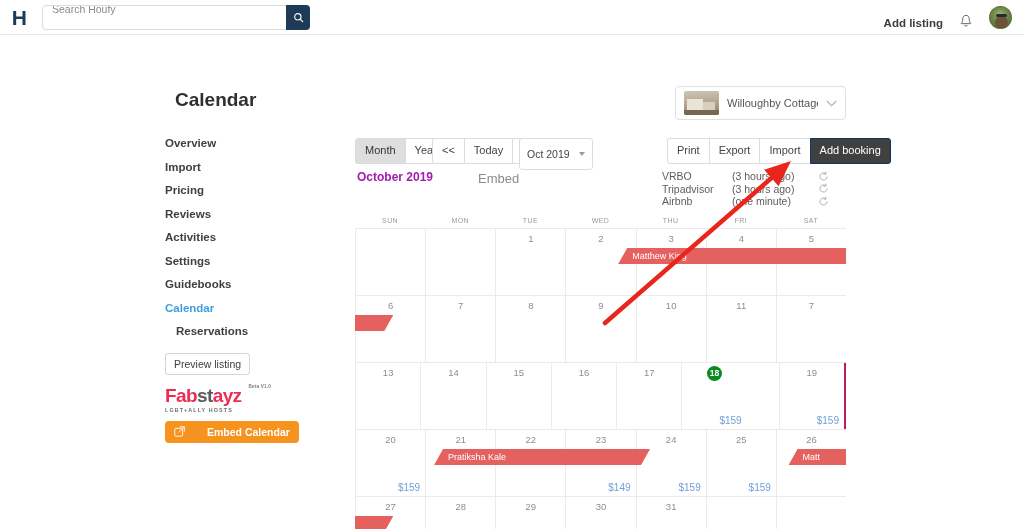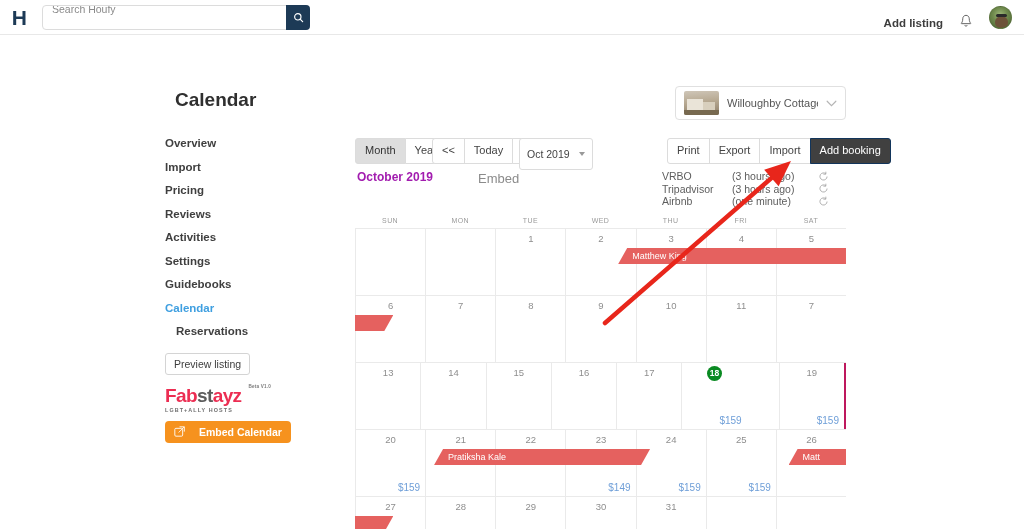--- a/index.html
+++ b/index.html
@@ -115,21 +115,21 @@
   .brand-ayz { color:#ec2d52; }
   .brand-beta {
     position:absolute; right:-14px; top:-2px;
     font-size:4.6px; color:#7a7a7a; font-weight:bold; letter-spacing:.2px;
   }
   .brand-tag {
     font-size:5.4px; font-weight:bold; color:#6e6e6e;
     letter-spacing:1.1px; margin-top:2px;
   }
   .embed-btn {
-    display:inline-flex; align-items:center; gap:14px;
+    display:inline-flex; align-items:center; gap:22px;
     margin-top:8px;
     background:#f6921e; color:#fff;
     border:none; border-radius:4px;
     font-size:10.5px; font-weight:bold;
     padding:5px 9px; cursor:pointer;
     font-family:"Liberation Sans", sans-serif;
   }
 
   
   .listing-select {

